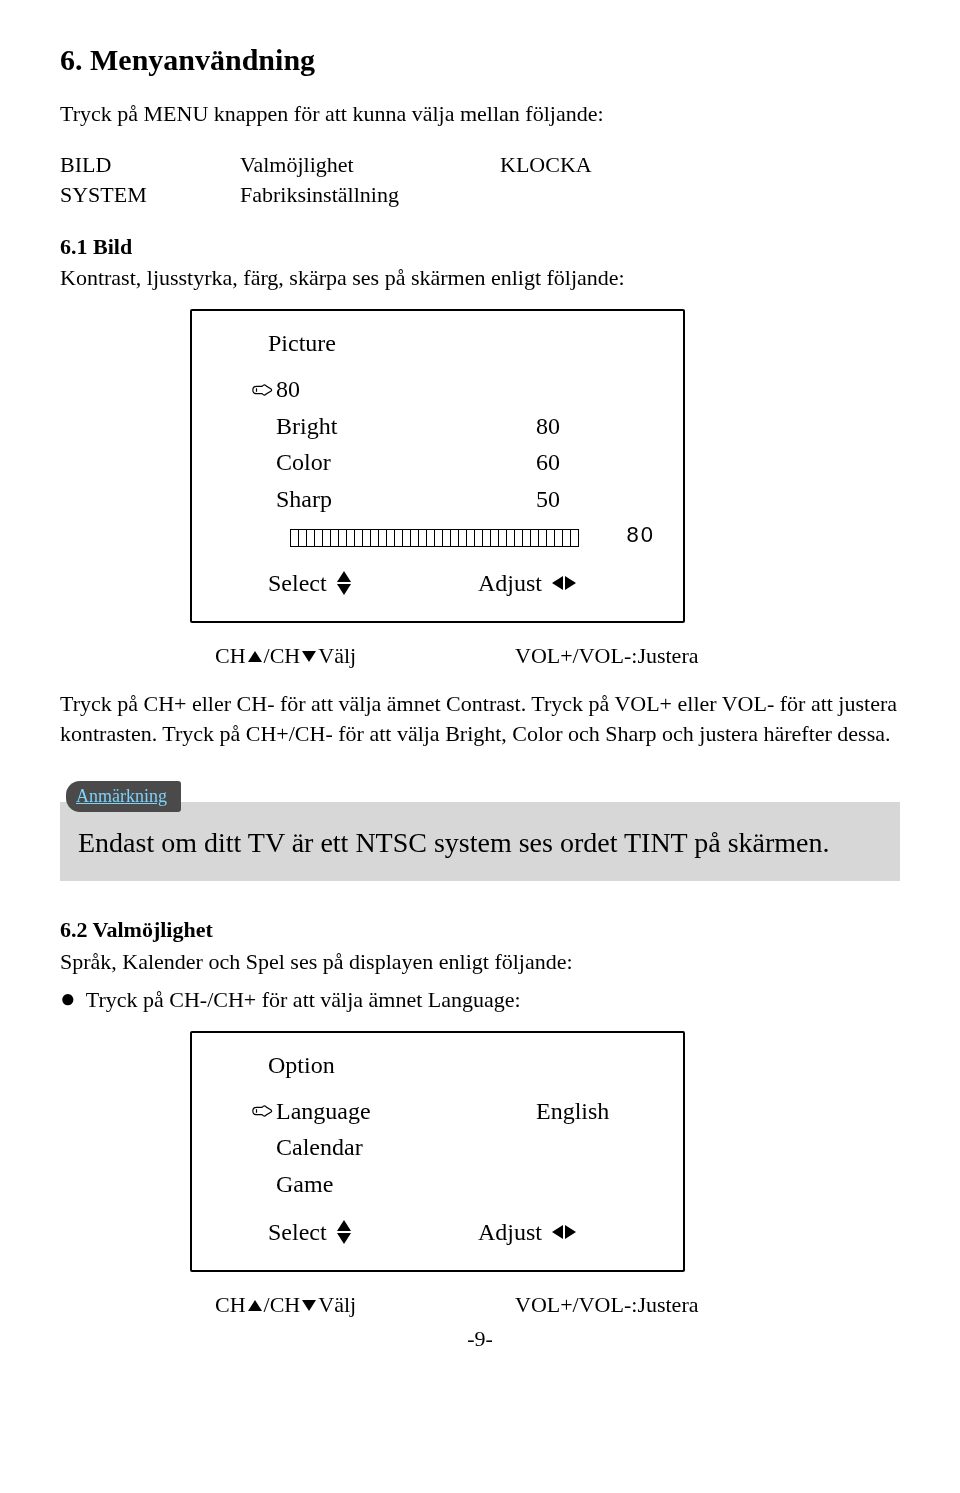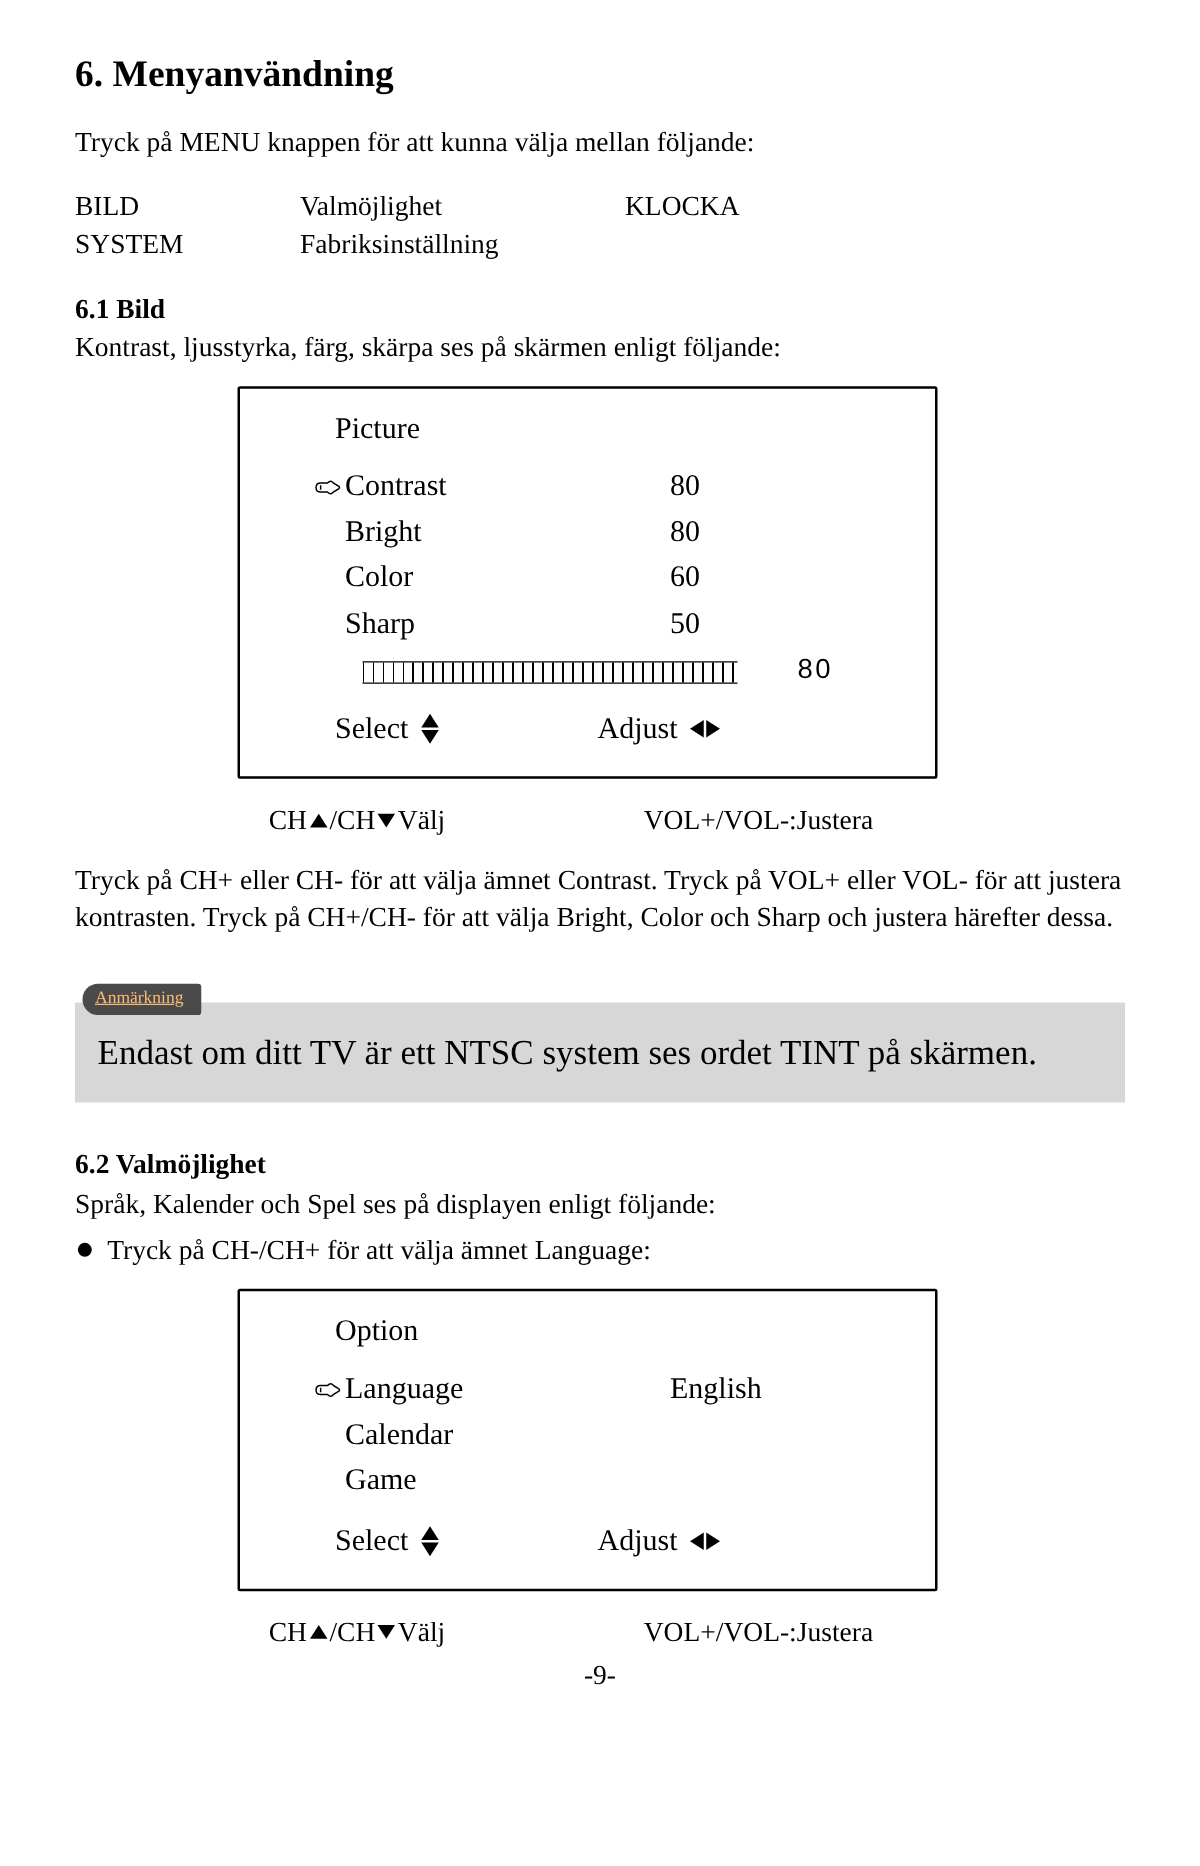--- a/index.html
+++ b/index.html
@@ -22,21 +22,21 @@
   .menu-table { margin-bottom: 22px; }
   .menu-row { display: flex; }
   .menu-col1 { width: 180px; }
   .menu-col2 { width: 260px; }
   .sub-h { font-weight: bold; margin-bottom: 2px; }
   .sub-desc { margin-bottom: 16px; }
 
   .osd-box {
     border: 2px solid #000;
     border-radius: 2px;
-    width: 560px;
+    width: 495px;
     margin: 0 40px 18px 130px;
     padding: 14px 28px 22px 28px;
     box-sizing: border-box;
   }
   .osd-title {
     font-family: "Times New Roman", serif;
     font-size: 24px;
     margin: 2px 0 14px 48px;
   }
   .osd-rows { margin-left: 28px; }
@@ -66,22 +66,22 @@
 
   .ch-line { display:flex; margin: 0 0 18px 155px; font-size:22px; }
   .ch-left { width: 300px; display:flex; align-items:center;}
   .ch-right { display:flex; align-items:center;}
 
   .para { margin-bottom: 22px; }
 
   .note-tab {
     display: inline-block;
     background: #4a4a4a;
-    color: #fdba74;
-    font-size: 14px;
+    color: #7dd3fc;
+    font-size: 18px;
     padding: 3px 14px 3px 10px;
     border-radius: 14px 3px 3px 14px;
     position: relative;
     top: 10px;
     left: 6px;
     z-index: 2;
     text-decoration: underline;
   }
   .note-box {
     background: #d7d7d7;
@@ -135,21 +135,20 @@
 
 <div class="osd-box">
   <div class="osd-title">Picture</div>
   <div class="osd-rows">
     <div class="osd-row">
       <span class="osd-hand">
         <svg class="hand-svg" viewBox="0 0 24 16">
             <path d="M2 8 Q2 4 6 4 L12 4 Q15 1 17 4 L22 7 Q23 8 22 9 L17 12 Q15 15 12 12 L6 12 Q2 12 2 8 Z M6 6 L6 10" fill="none" stroke="#000" stroke-width="1.3"></path>
           </svg>
       </span>
-      <span class="osd-label">Contrast</span>
       <span class="osd-val">80</span>
     </div>
     <div class="osd-row">
       <span class="osd-hand"></span>
       <span class="osd-label">Bright</span>
       <span class="osd-val">80</span>
     </div>
     <div class="osd-row">
       <span class="osd-hand"></span>
       <span class="osd-label">Color</span>

